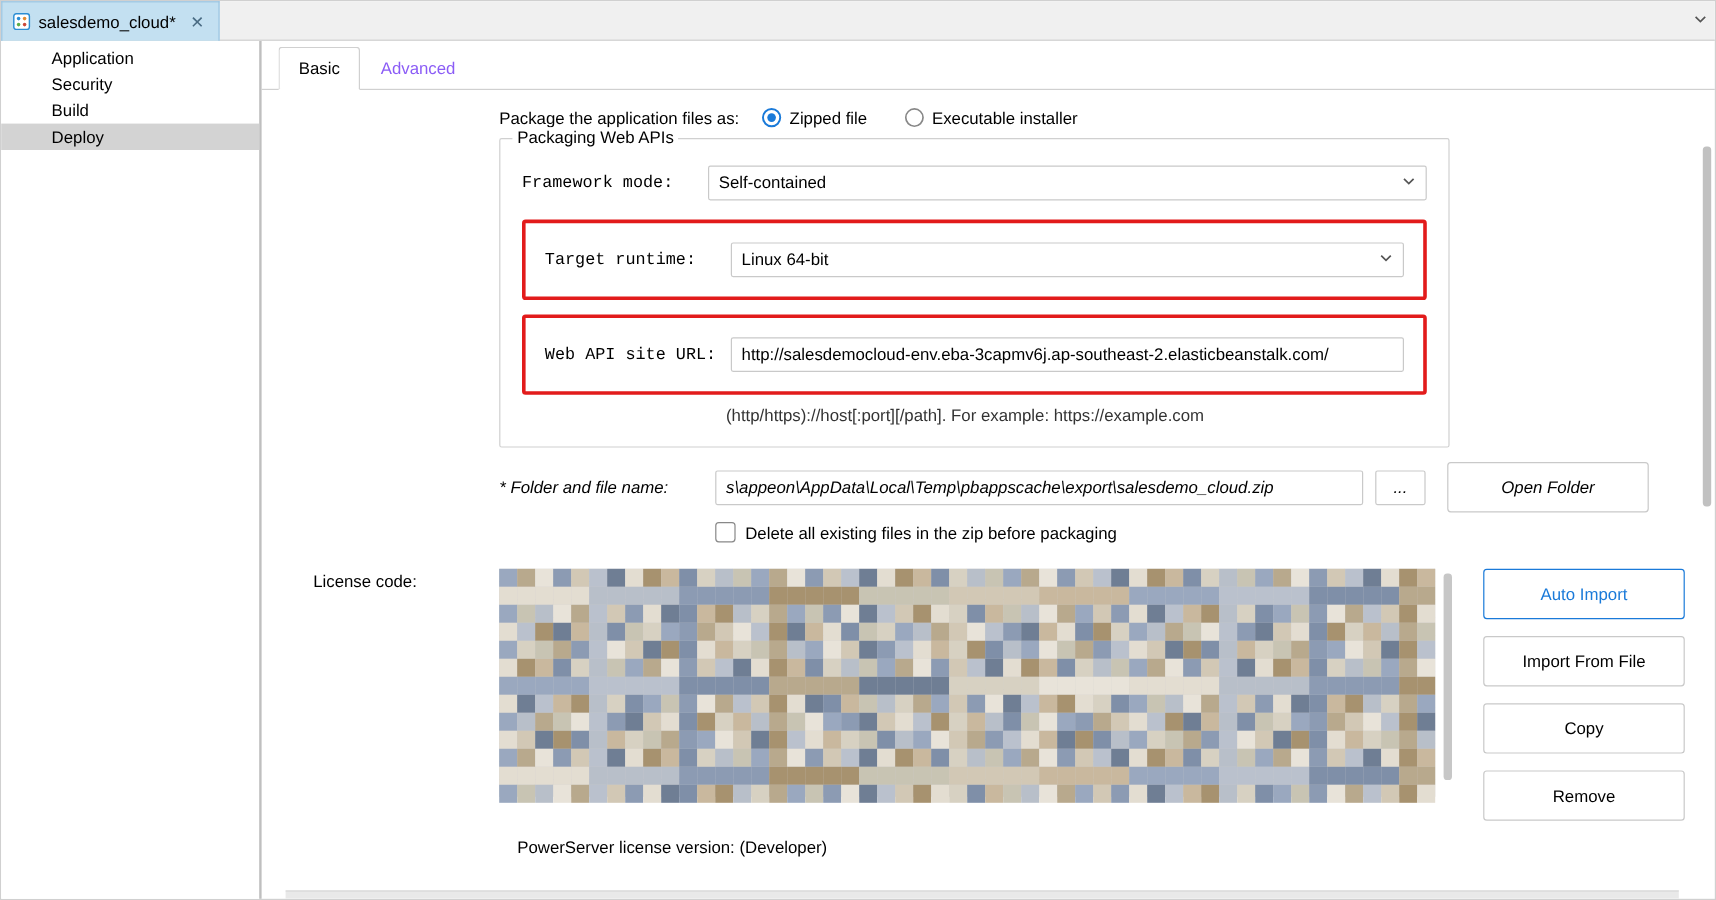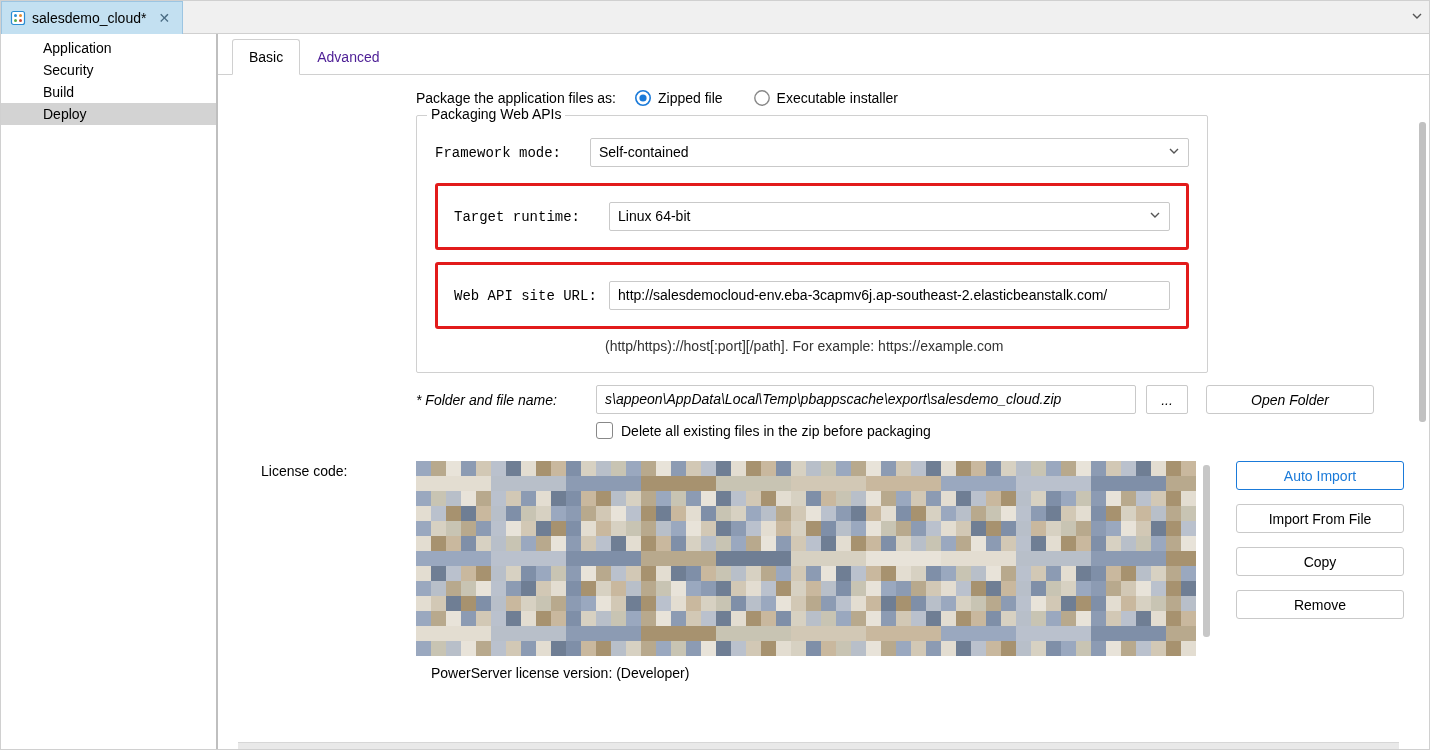--- a/index.html
+++ b/index.html
@@ -19,21 +19,21 @@
   .doc-tab .close { width:16px; height:16px; display:inline-flex; align-items:center; justify-content:center; color:#4a6c84; font-size:14px; margin-left:4px; }
   .tabstrip .menu-arrow { position:absolute; right:6px; top:8px; color:#666; }
 
   .content { display:flex; height:calc(100% - 33px); }
   .side { width:217px; border-right:2px solid #bfbfbf; background:#fff; padding-top:3px; }
   .side-item { padding:3px 14px 3px 42px; cursor:default; }
   .side-item.active { background:#d3d3d3; }
 
   .main { flex:1; display:flex; flex-direction:column; position:relative; }
   .prop-tabs { height:40px; display:flex; align-items:flex-end; padding-left:14px; gap:0; margin-top:1px; }
-  .prop-tab { padding:9px 16px 9px 16px; border:1px solid transparent; color:#4c1d95; }
+  .prop-tab { padding:9px 16px 9px 16px; border:1px solid transparent; color:#8b5cf6; }
   .prop-tab.active { background:#fff; border:1px solid #d0d0d0; border-bottom:1px solid #fff; color:#000; border-radius:3px 3px 0 0; position:relative; z-index:2; }
   .prop-body-wrap { border-top:1px solid #d0d0d0; margin-top:-1px; flex:1; position:relative; overflow:hidden; }
   .prop-body { padding:14px 18px 0 18px; height:100%; overflow:hidden; }
 
   .row { display:flex; align-items:center; margin-bottom:8px; }
   .package-row { margin-left:180px; }
   .pkg-label { margin-right:18px; }
   .radio { display:inline-flex; align-items:center; margin-right:30px; }
   .radio svg { margin-right:6px; }
 
@@ -44,21 +44,21 @@
   .select, .textbox { border:1px solid #c9c9c9; height:29px; line-height:27px; padding:0 8px; background:#fff; flex:1; display:flex; align-items:center; justify-content:space-between; border-radius:2px; }
   .select .chev { color:#555; }
   .hint { margin-left:155px; color:#333; margin-top:-3px; }
   .redbox { border:3px solid #e21b1b; border-radius:3px; padding:16px; margin-bottom:12px; }
   .redbox .frow { margin-bottom:0; }
 
   .folder-row { display:flex; align-items:center; margin-left:180px; margin-top:12px;font-style:italic; }
   .folder-label { width:180px; }
   .folder-input { border:1px solid #c9c9c9; height:29px; line-height:27px; padding:0 8px; width:540px; border-radius:2px; overflow:hidden; white-space:nowrap; }
   .btn-browse { width:42px; height:29px; border:1px solid #c9c9c9; background:#fff; margin-left:10px; border-radius:2px; display:inline-flex; align-items:center; justify-content:center; }
-  .btn { height:29px; border:1px solid #c9c9c9; background:#fff; border-radius:3px; padding:0 18px; display:inline-flex; align-items:center; justify-content:center; cursor:default; }
+  .btn { height:42px; border:1px solid #c9c9c9; background:#fff; border-radius:3px; padding:0 18px; display:inline-flex; align-items:center; justify-content:center; cursor:default; }
   .btn.primary { border-color:#1a7ad9; color:#1a7ad9; }
   .btn.wide { width:168px; }
 
   .del-row { margin-left:360px; margin-top:8px; display:flex; align-items:center; }
   .chk { width:17px; height:17px; border:1px solid #888; border-radius:3px; margin-right:8px; background:#fff; }
 
   .license-row { display:flex; align-items:flex-start; margin-top:22px; }
   .lic-label { width:155px; margin-left:25px; padding-top:2px; }
   .lic-box { width:780px; height:190px; background:#d0d0d0; position:relative; }
   .lic-scroll { position:absolute; right:-14px; top:0; width:8px; height:100%; display:flex; flex-direction:column; align-items:center; }

